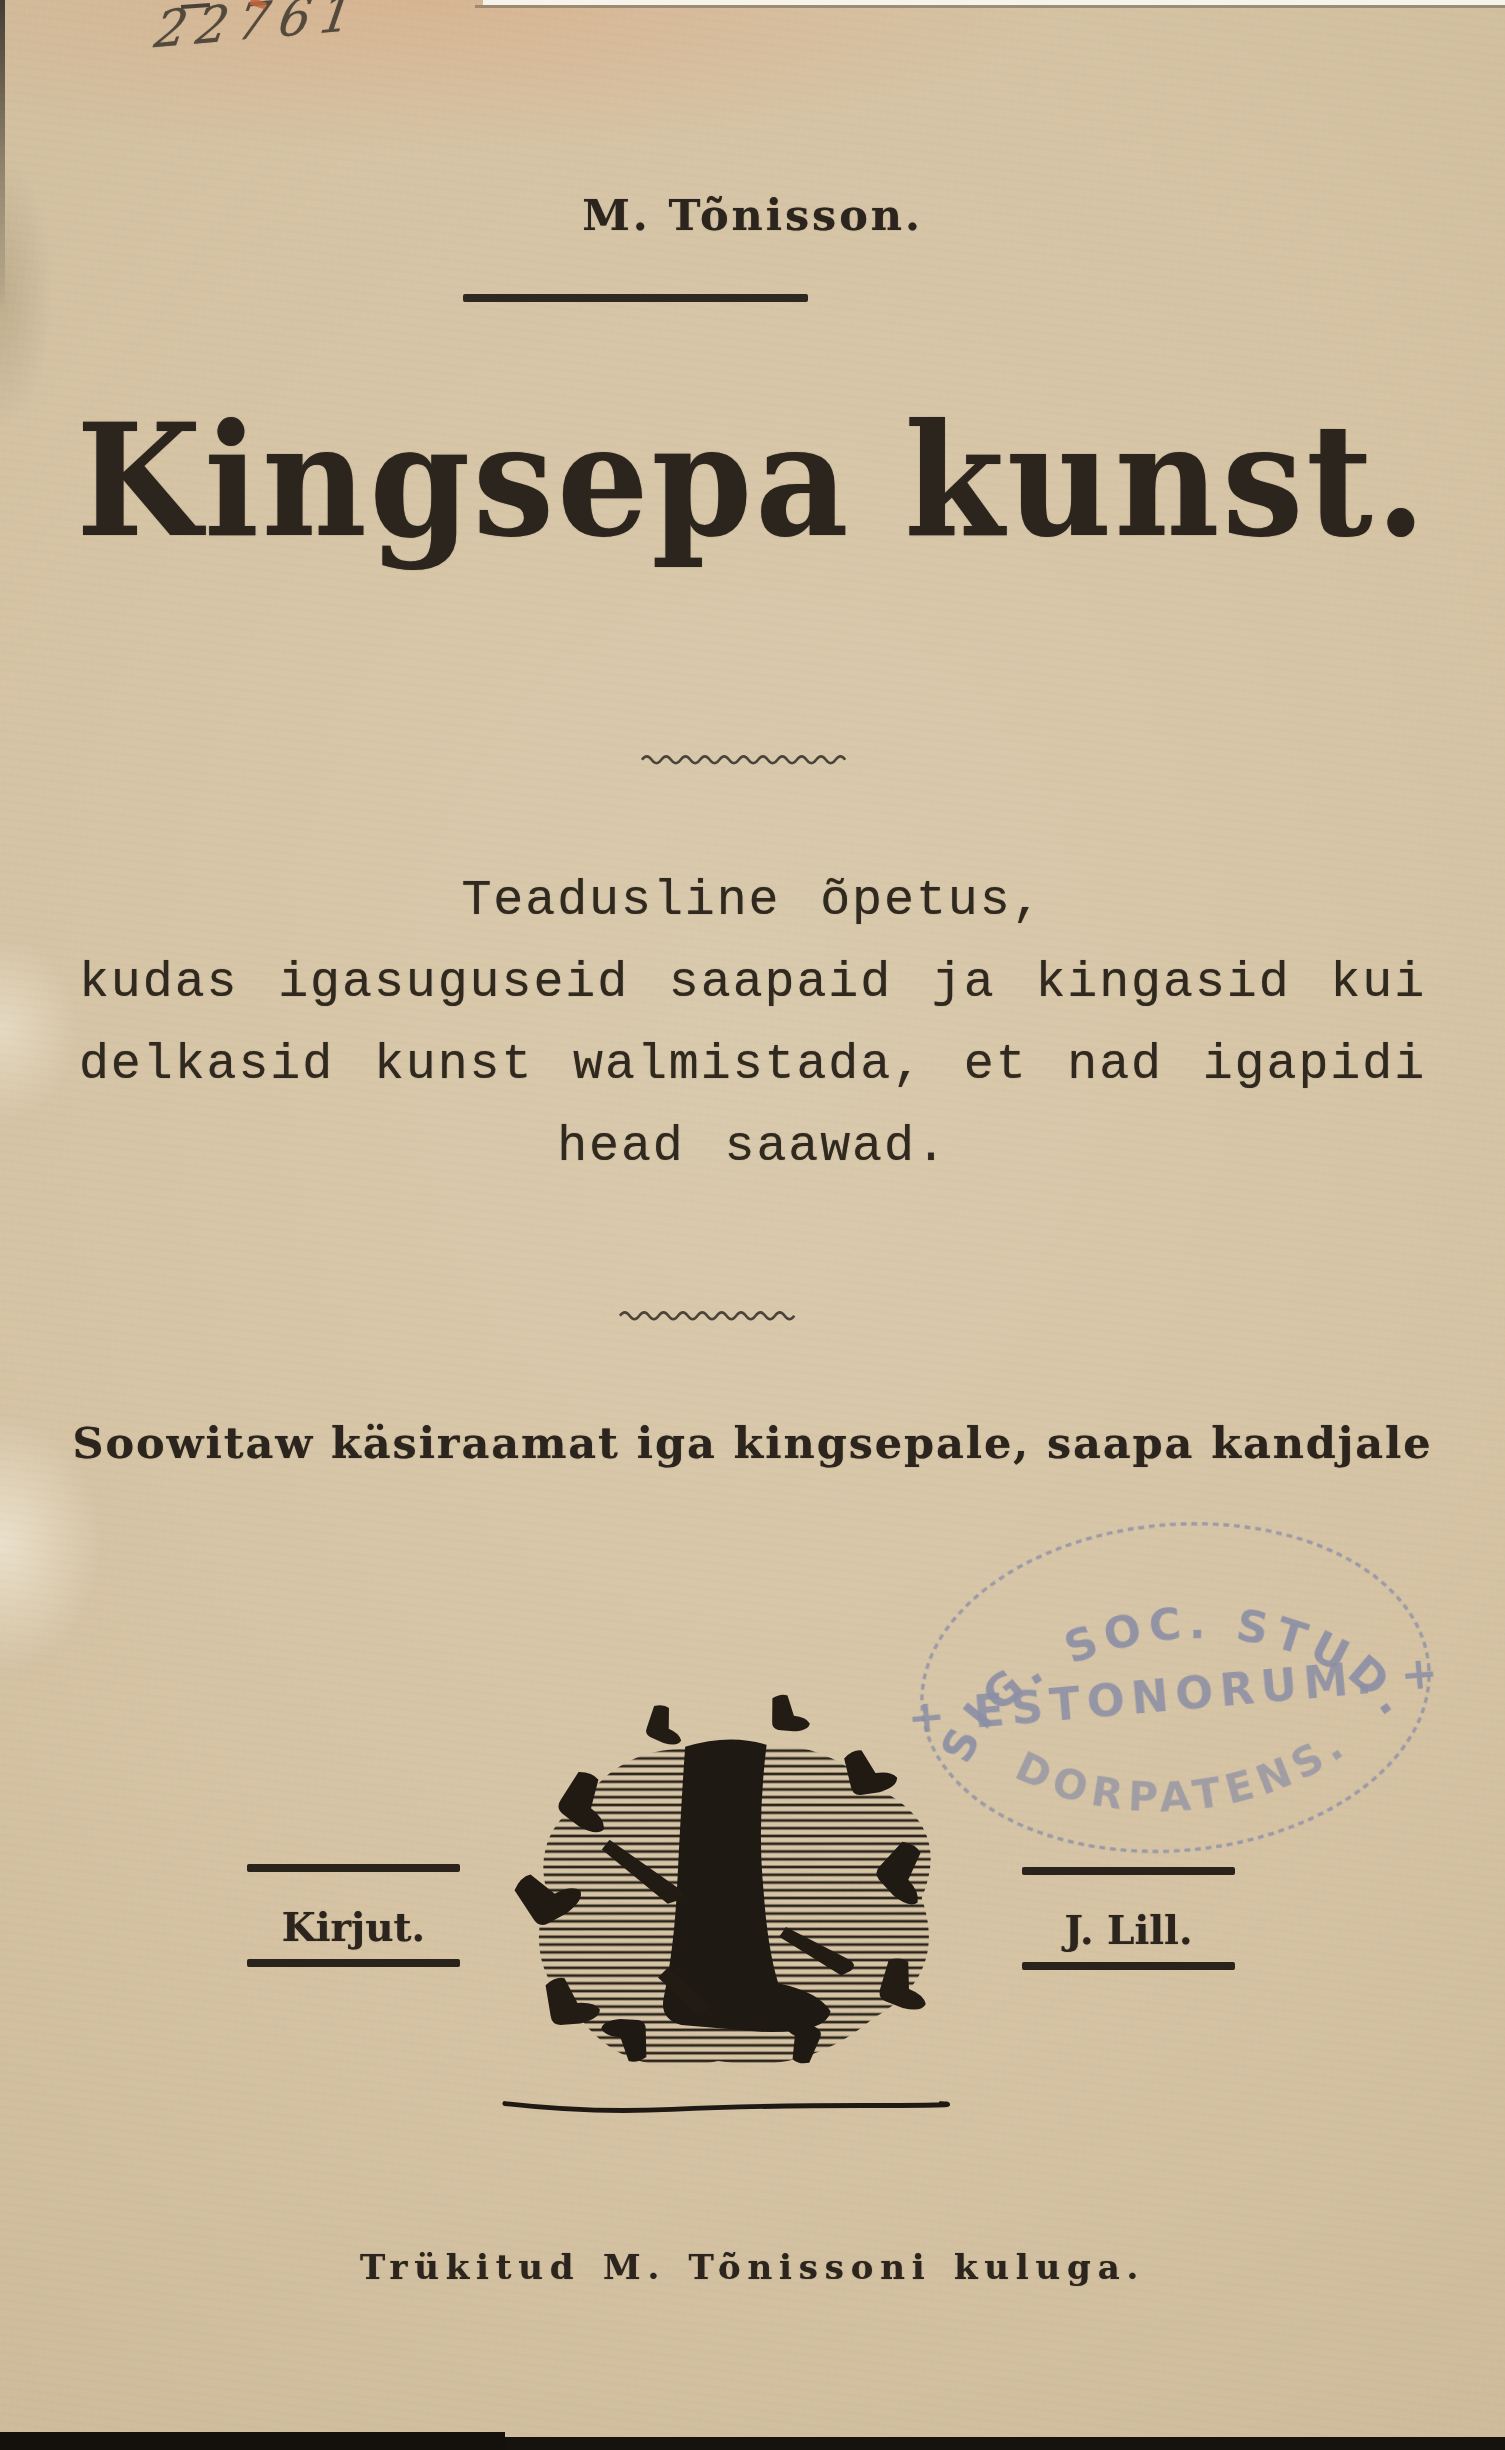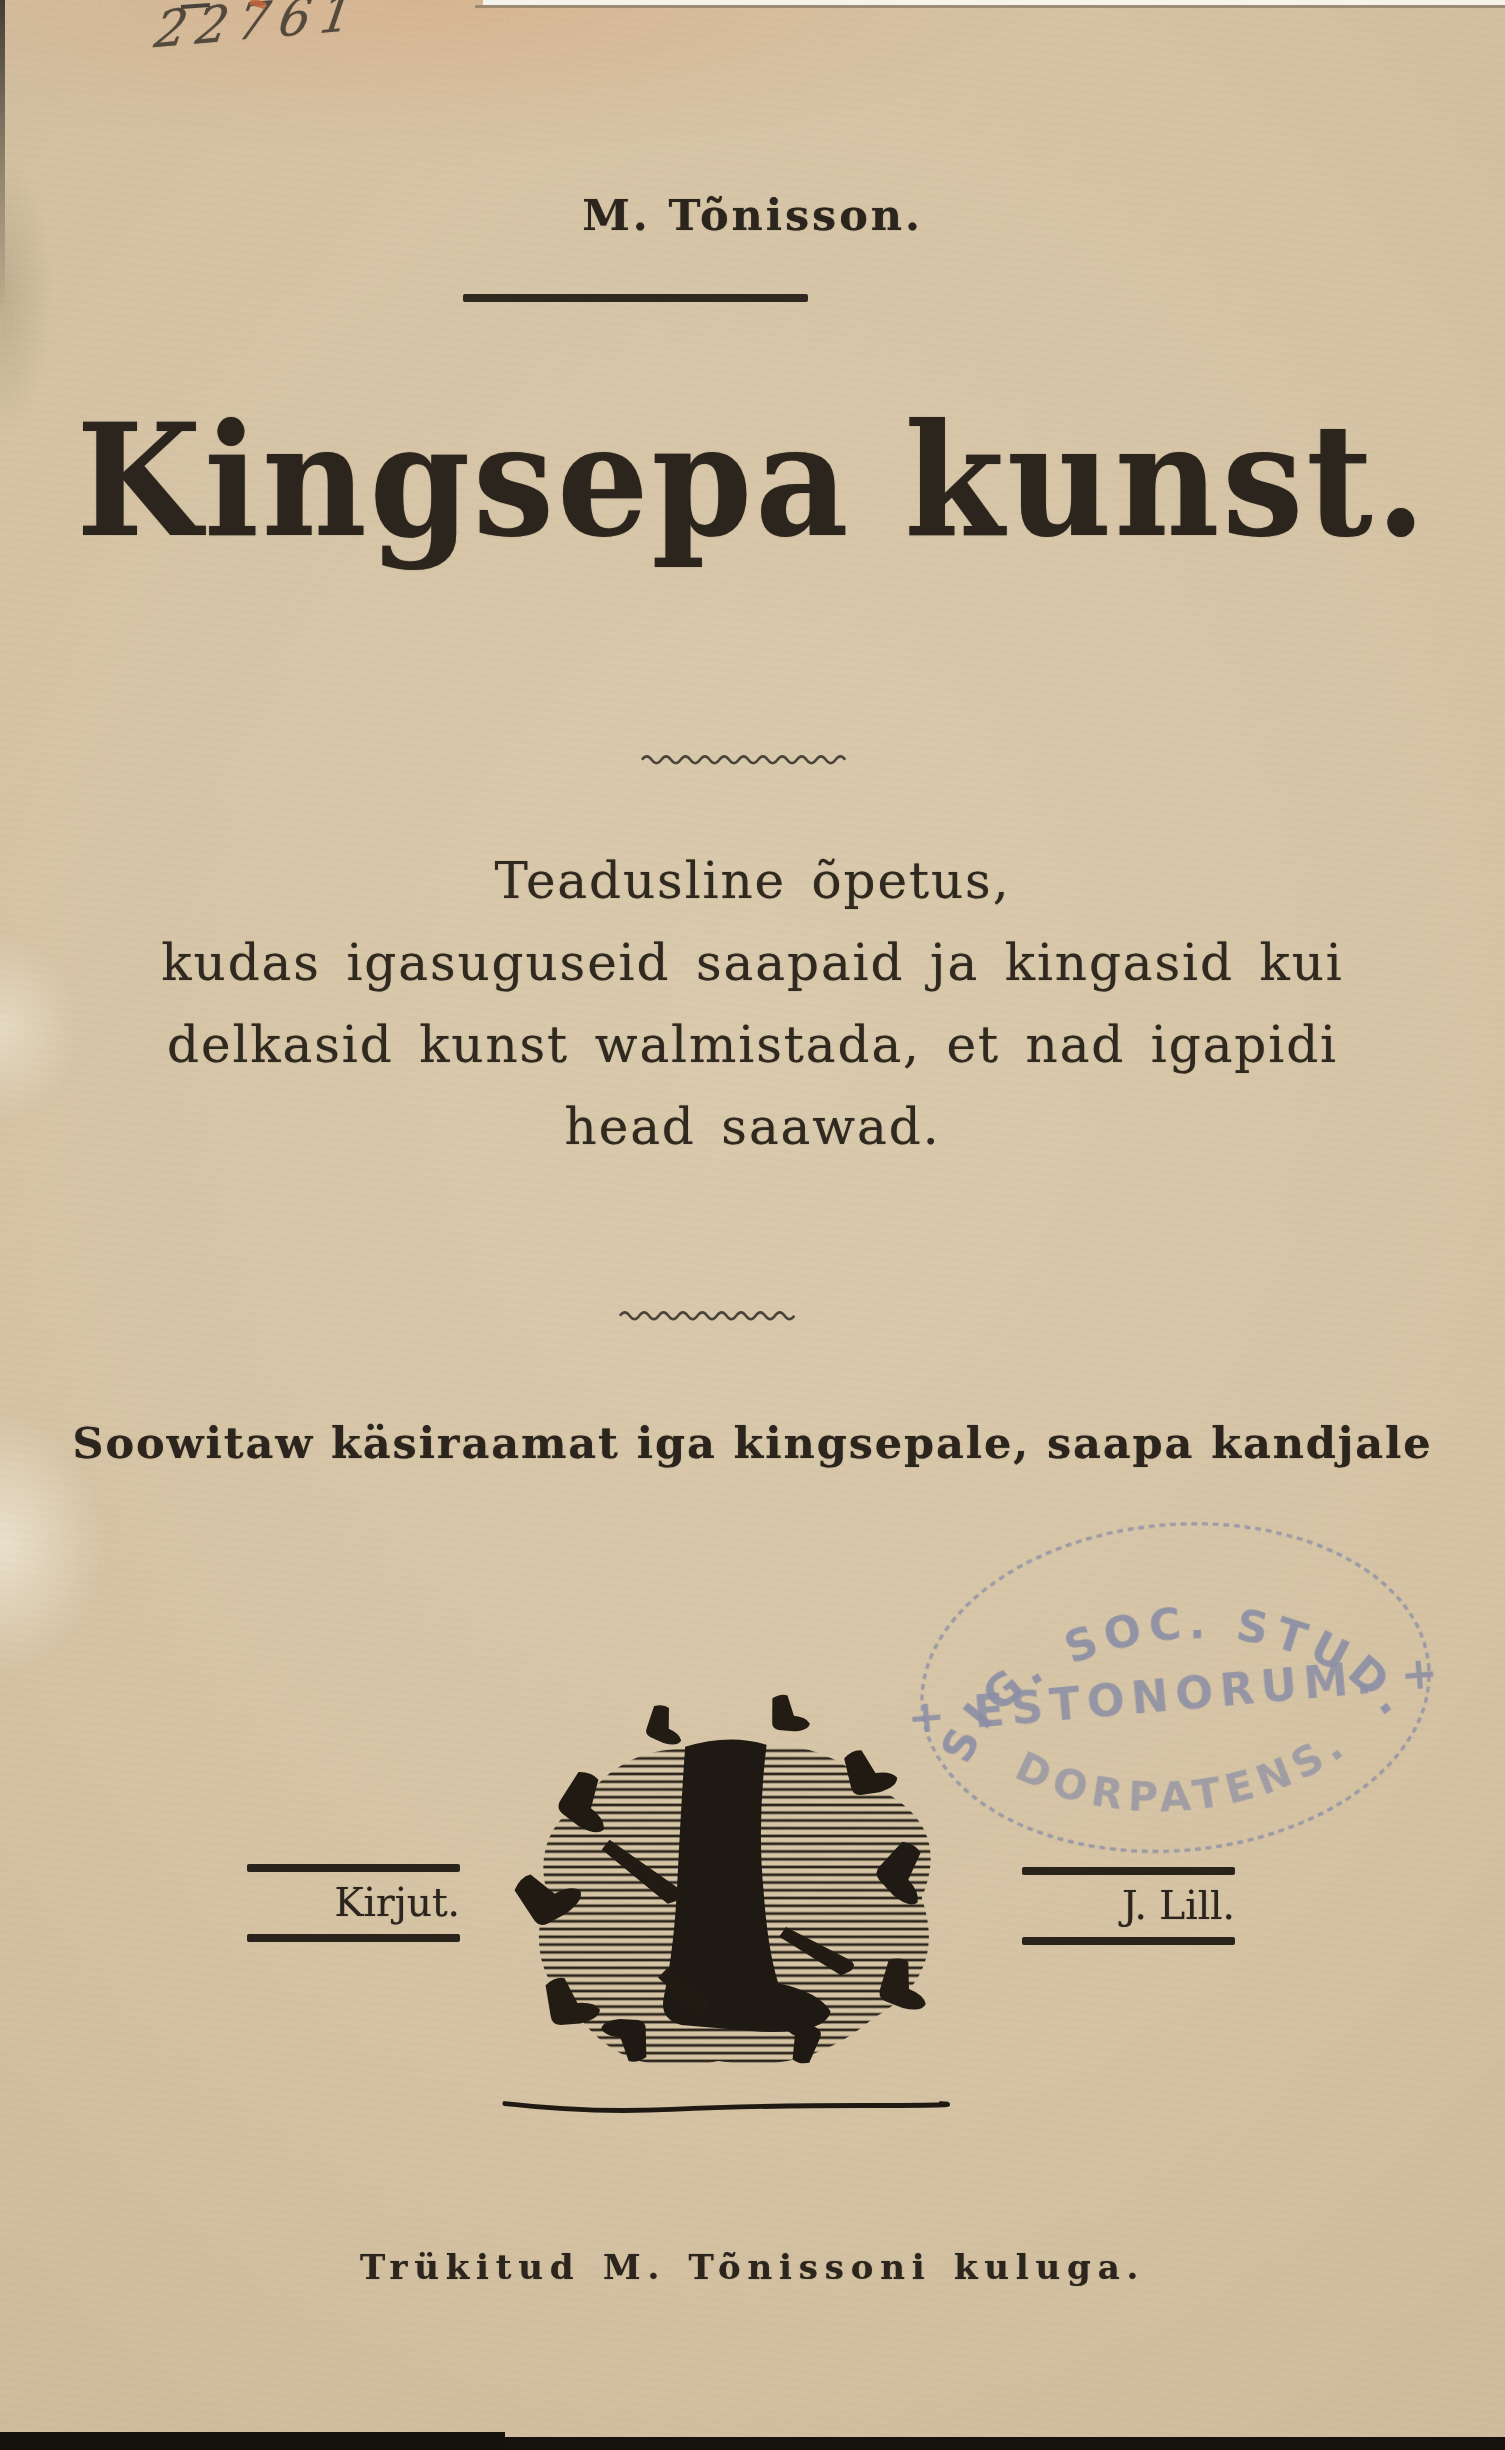--- a/index.html
+++ b/index.html
@@ -37,35 +37,35 @@
   .hw-orange{ position:absolute; left:250px; top:0; width:15.5px; height:6.8px; background:#c2653c; transform:rotate(18deg); opacity:.85; }
 
   .author{ top:190px; font-size:43px; font-weight:bold; letter-spacing:2.9px;text-align:center; }
   .author-rule{ position:absolute; left:463px; top:294px; width:345px; height:7.8px; background:#2e2821; border-radius:1.9px; }
 
   .title{ top:396px; font-size:144px; font-weight:bold; letter-spacing:2.9px; transform:scaleY(1.08); }
 
   .wavy{ position:absolute; height:13.6px; }
   .wavy svg{ display:block; }
 
-  .subtitle{ top:840px; font-size:50px; line-height:82px; letter-spacing:1.9px; word-spacing:7.8px; color:#30291f; }
+  .subtitle{ top:860px; font-size:50px; line-height:82px; letter-spacing:1.9px; word-spacing:7.8px; color:#30291f;font-family:Liberation Mono, monospace; }
 
   .notice{ top:1405px; font-size:43px; font-weight:bold; line-height:76px; letter-spacing:1.9px; }
 
   .stamp{
     position:absolute; left:902px; top:1506px; width:548px; height:364px;
     transform:rotate(-5deg);
     opacity:.85; filter:blur(0.4px);
   }
 
   .vignette{ position:absolute; left:464px; top:1677px; width:516px; height:444px; }
 
   .credit{ position:absolute; width:213px; }
   .credit .rule{ height:7.8px; background:#29231c; border-radius:1.9px; }
-  .credit .label{ text-align:right; font-size:39px; font-weight:normal; padding:7.8px 0 9.7px 0; }
+  .credit .label{ text-align:center; font-size:39px; font-weight:bold; padding:7.8px 0 9.7px 0;margin-top:24px; }
   .credit-left{ left:247px; top:1864px; }
   .credit-right{ left:1022px; top:1867px; }
 
   .imprint{ top:2247px; font-size:34px; font-weight:bold; letter-spacing:6.8px; word-spacing:3.9px; }
 
   .edge-top-white{ position:absolute; left:483px; top:0; width:1022px; height:4.9px; background:#f6f3ea; }
   .edge-top-dark{ position:absolute; left:475px; top:4.9px; width:1030px; height:2.9px; background:#776b59; opacity:.6; }
   .edge-left-dark{ position:absolute; left:0; top:0; width:4.9px; height:311px; background:linear-gradient(#453e33, rgba(69,62,51,0)); }
   .edge-bottom{ position:absolute; left:0; bottom:0; width:100%; height:12.6px; background:#16130f; }
   .edge-bottom-left{ position:absolute; left:0; bottom:0; width:505px; height:18.4px; background:#14110d; }

